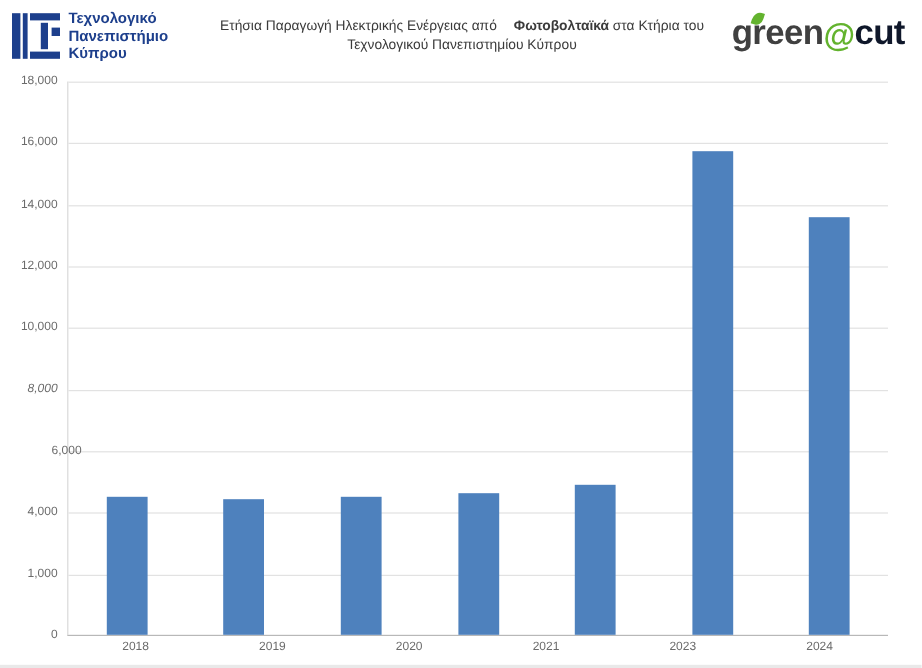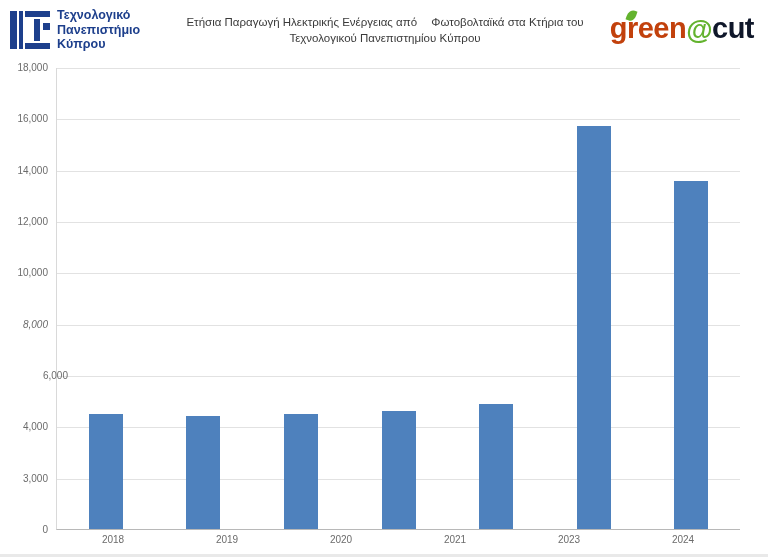--- a/index.html
+++ b/index.html
@@ -67,34 +67,34 @@
   #chart-title {
     position: absolute;
     left: 160px;
     top: 14px;
     width: 450px;
     text-align: center;
     font-size: 11.5px;
     line-height: 16px;
     color: #3a3a3a;
   }
-  #chart-title .bold { font-weight: normal; padding-left: 11px; }
+  #chart-title .bold { font-weight: bold; padding-left: 11px; }
 
   
   #logo-right {
     position: absolute;
     right: 14px;
     top: 12px;
     display: flex;
     align-items: baseline;
     font-size: 29px;
     font-weight: bold;
     letter-spacing: -0.5px;
   }
-  #logo-right .g-green { color: #c2410c; }
+  #logo-right .g-green { color: #404040; }
   #logo-right .g-at {
     color: #63b32e;
     font-size: 27px;
     position: relative;
     top: 1px;
   }
   #logo-right .g-dark { color: #0f172a; }
   #logo-right .leaf {
     position: absolute;
     left: 17px;
@@ -251,21 +251,21 @@
           <div class="bar" title="2023: 15700" style="height: 402.967px; background: rgb(78, 129, 189);"></div>
         </div>
         <div class="bar-slot">
           <div class="bar" title="2024: 13550" style="height: 347.783px; background: rgb(78, 129, 189);"></div>
         </div>
       </div>
   </div>
 
   <div id="ylabels">
       <div class="ytick-label" style="position: absolute; left: 0px; top: 530px; width: 48px; right: auto;">0</div>
-      <div class="ytick-label" style="position: absolute; left: 0px; top: 478.667px; width: 48px; right: auto;">3,000</div>
+      <div class="ytick-label" style="position: absolute; left: 0px; top: 478.667px; width: 48px; right: auto;">1,000</div>
       <div class="ytick-label" style="position: absolute; left: 0px; top: 427.333px; width: 48px; right: auto;">4,000</div>
       <div class="ytick-label" style="position: absolute; left: 0px; top: 376px; width: 48px; right: auto; margin-left: 20px;">6,000</div>
       <div class="ytick-label" style="position: absolute; left: 0px; top: 324.667px; width: 48px; right: auto; font-style: italic;">8,000</div>
       <div class="ytick-label" style="position: absolute; left: 0px; top: 273.333px; width: 48px; right: auto;">10,000</div>
       <div class="ytick-label" style="position: absolute; left: 0px; top: 222px; width: 48px; right: auto;">12,000</div>
       <div class="ytick-label" style="position: absolute; left: 0px; top: 170.667px; width: 48px; right: auto;">14,000</div>
       <div class="ytick-label" style="position: absolute; left: 0px; top: 119.333px; width: 48px; right: auto;">16,000</div>
       <div class="ytick-label" style="position: absolute; left: 0px; top: 68px; width: 48px; right: auto;">18,000</div>
     </div>
   <div id="xlabels">

